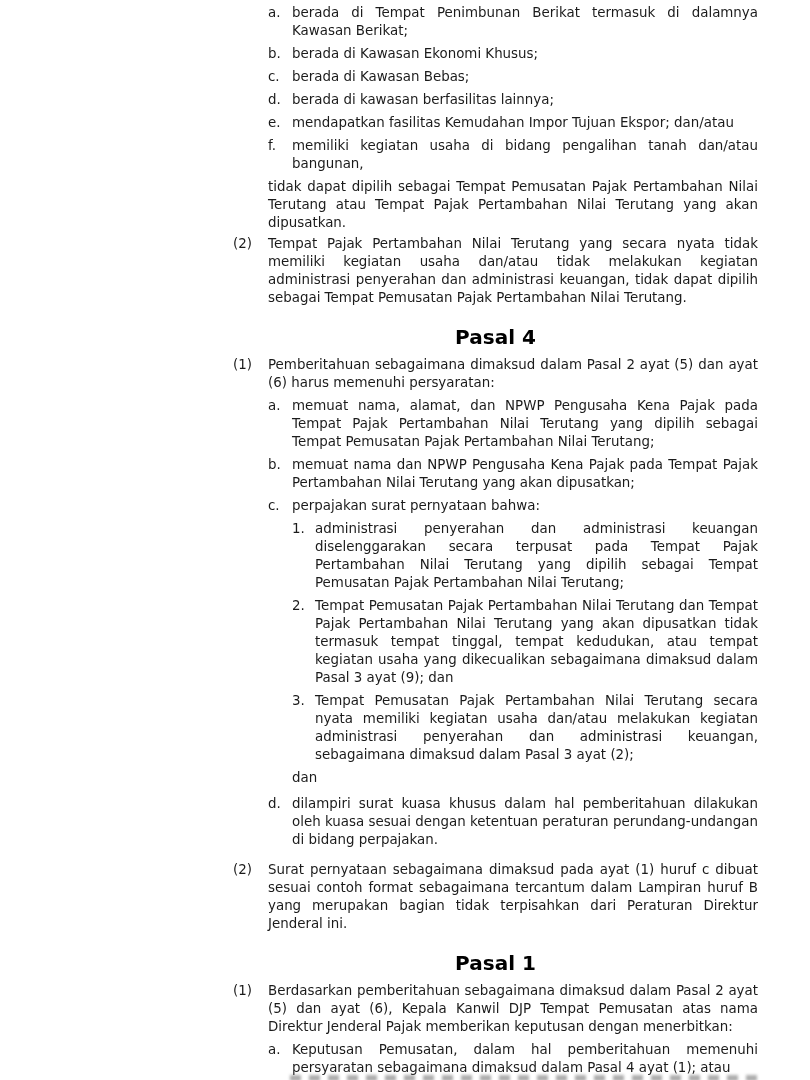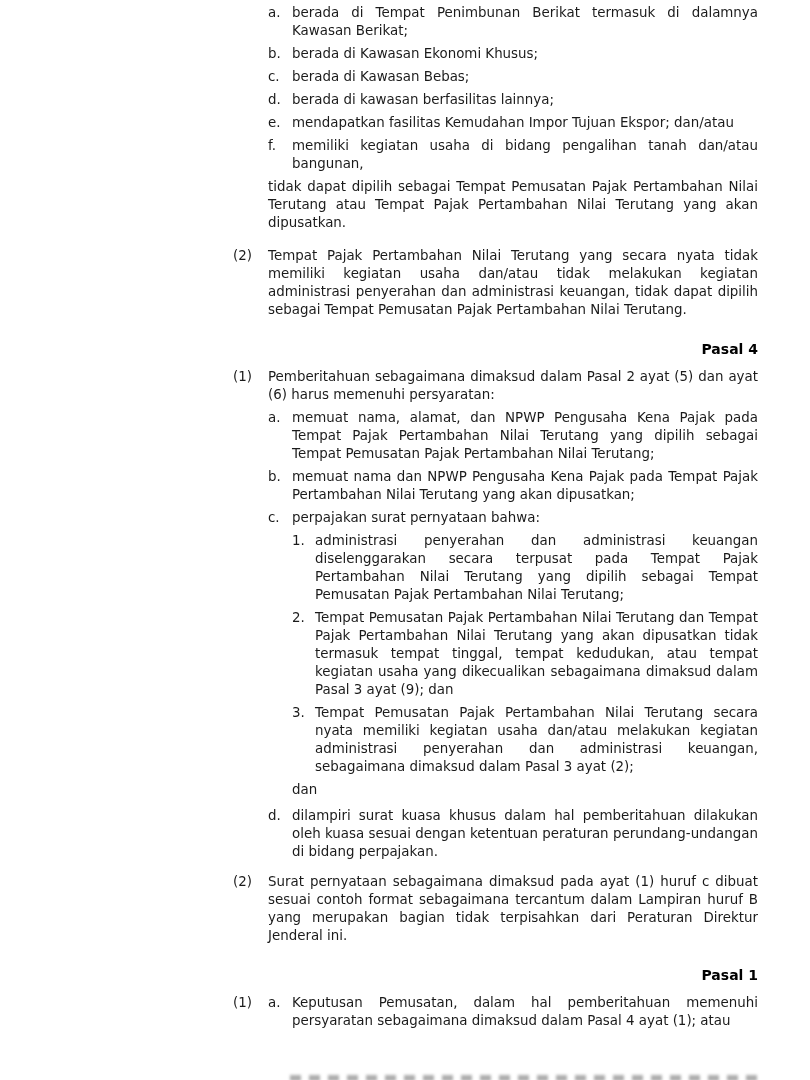--- a/index.html
+++ b/index.html
@@ -17,24 +17,24 @@
   .row{display:flex;align-items:flex-start;}
   .mk{white-space:nowrap;}
   .mk0{flex:0 0 35px;}   
   .mk1{flex:0 0 24px;}   
   .mk2{flex:0 0 23px;}   
   .bd{flex:1 1 auto;min-width:0;}
   .jt{text-align:justify;}
   .li{margin-bottom:5px;}
   .ayat{margin-bottom:7px;}
   .indent{margin-left:35px;}
-  .closing{margin-top:1px;margin-bottom:15px;}
+  .closing{margin-top:1px;margin-bottom:3px;}
   .tail{margin-bottom:3px;}
   h3.pasal{
-    font-size:14px;font-weight:bold;text-align:right;
+    font-size:20px;font-weight:bold;text-align:center;
     margin:21px 0 10px 0;line-height:18px;color:#000;
   }
   .cut-strip{
     position:absolute;left:290px;top:1075px;width:468px;height:6px;
     background:repeating-linear-gradient(90deg,
       rgba(105,105,105,0.55) 0 11px,
       rgba(255,255,255,0) 11px 19px);
     filter:blur(1.6px);
   }
 </style>
@@ -122,20 +122,21 @@
     <div class="row ayat">
       <span class="mk mk0">(2)</span>
       <div class="bd jt">Surat pernyataan sebagaimana dimaksud pada ayat (1) huruf c dibuat sesuai contoh format sebagaimana tercantum dalam Lampiran huruf B yang merupakan bagian tidak terpisahkan dari Peraturan Direktur Jenderal ini.</div>
     </div>
 
     <h3 class="pasal">Pasal 1</h3>
 
     <div class="row ayat">
       <span class="mk mk0">(1)</span>
       <div class="bd">
+        <div class="jt li">Berdasarkan pemberitahuan sebagaimana dimaksud dalam Pasal 2 ayat (5) dan ayat (6), Kepala Kanwil DJP Tempat Pemusatan atas nama Direktur Jenderal Pajak memberikan keputusan dengan menerbitkan:</div>
         <div class="row li">
           <span class="mk mk1">a.</span>
           <div class="bd jt">Keputusan Pemusatan, dalam hal pemberitahuan memenuhi persyaratan sebagaimana dimaksud dalam Pasal 4 ayat (1); atau</div>
         </div>
       </div>
     </div>
 
   </div>
 
   <div class="cut-strip"></div>

